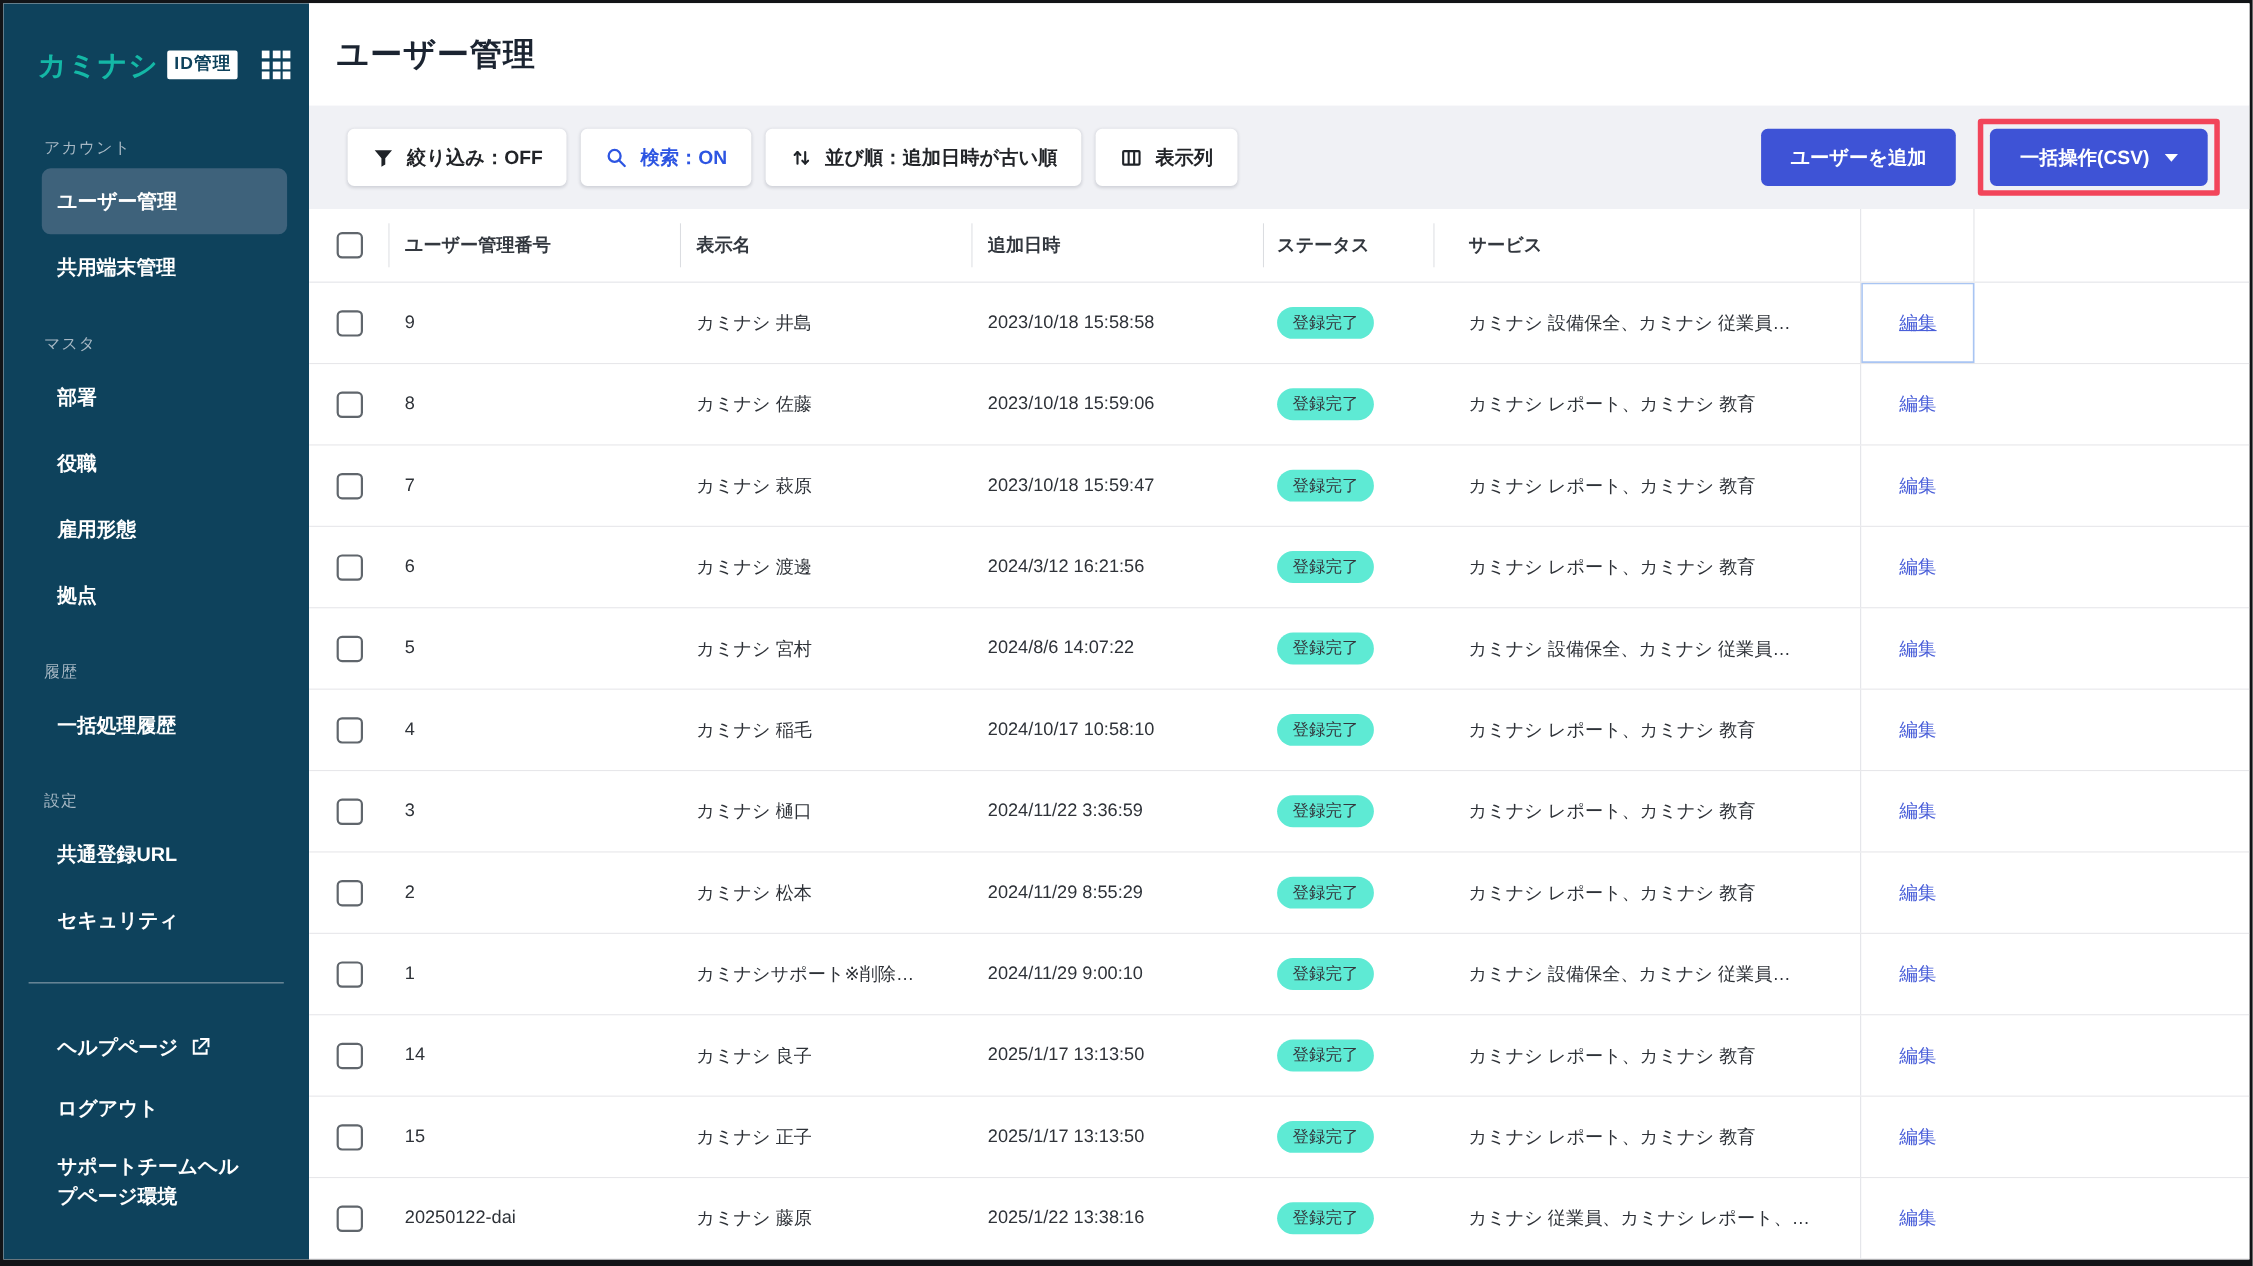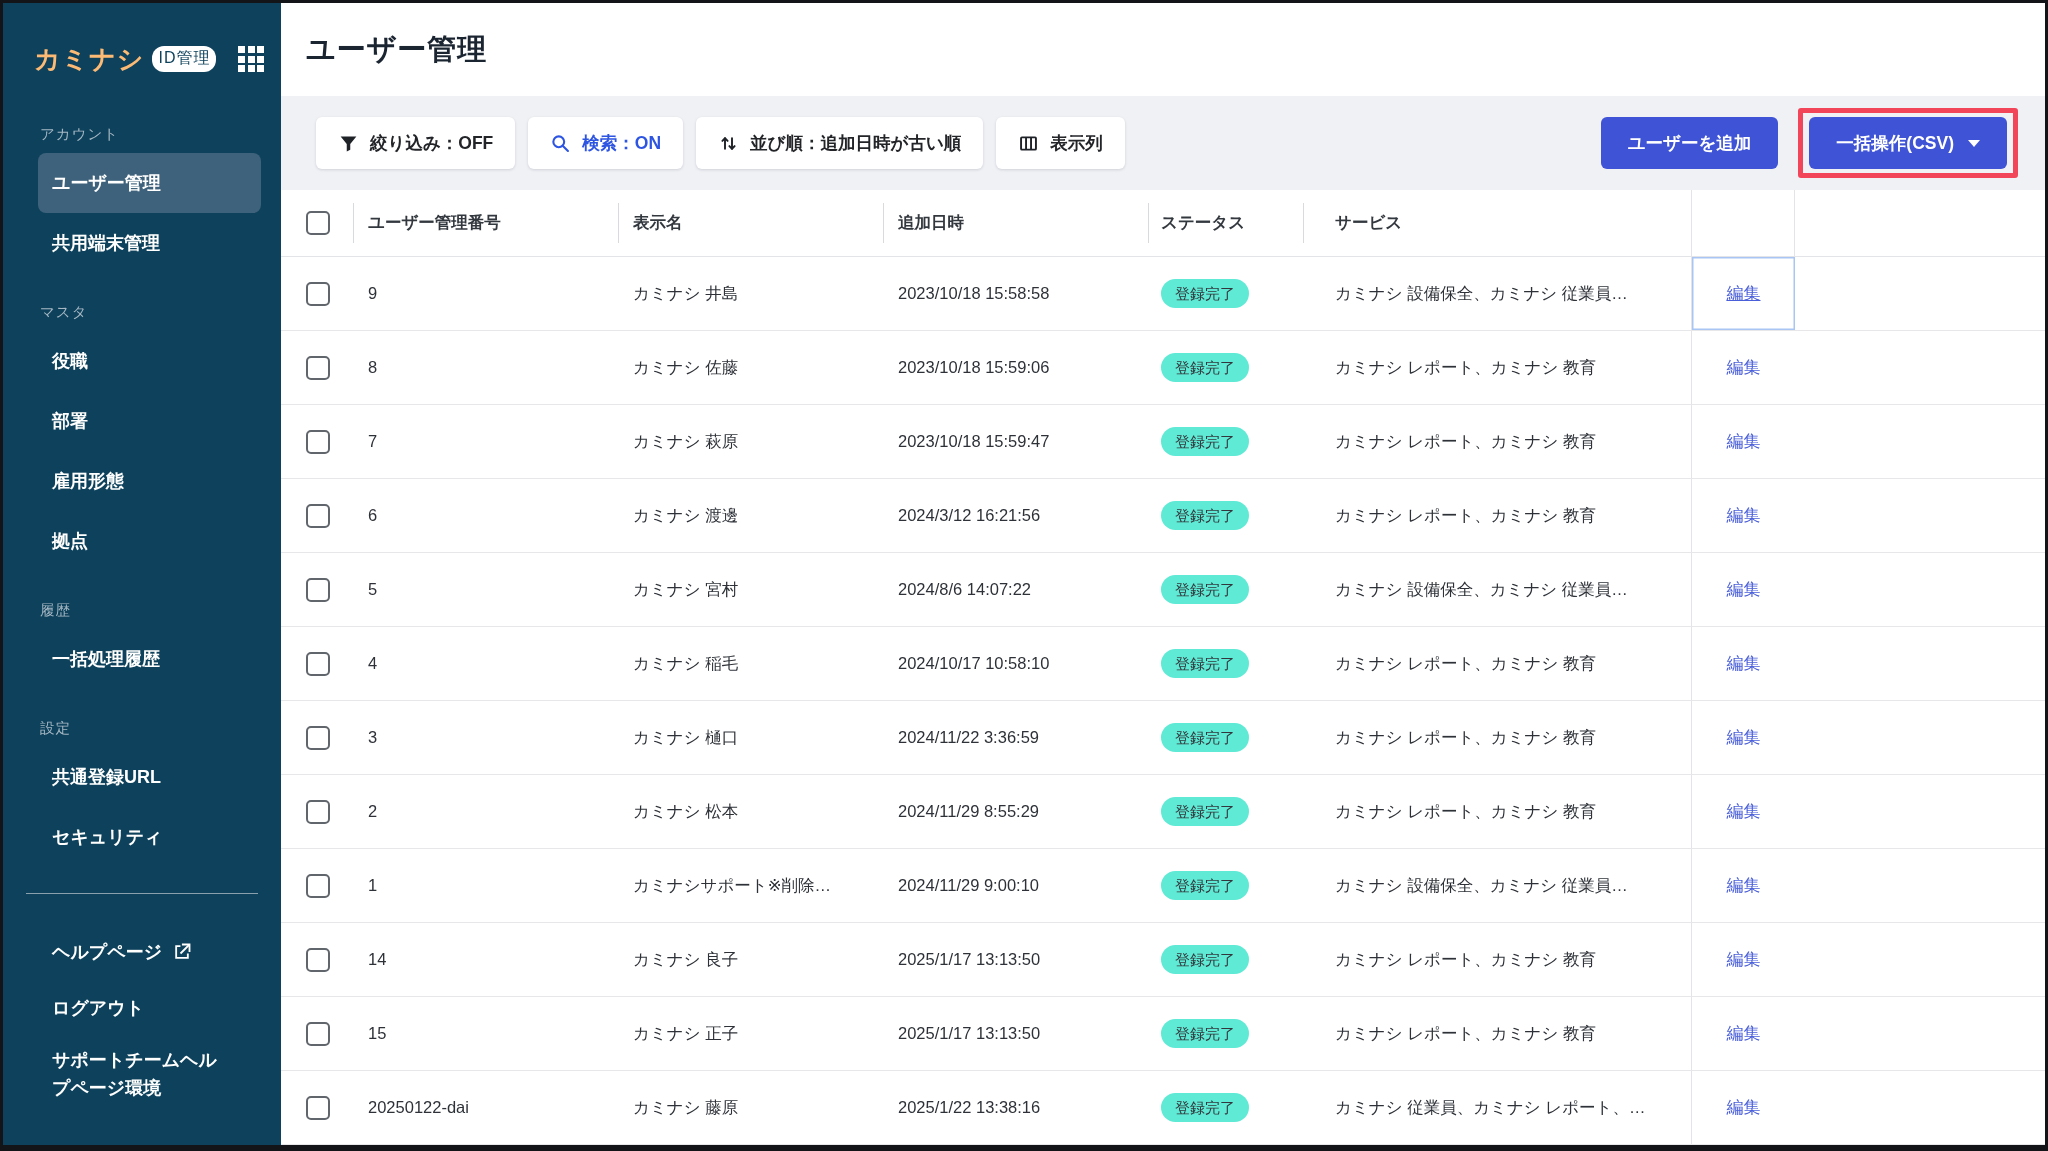--- a/index.html
+++ b/index.html
@@ -4,22 +4,22 @@
 <style>
   * { margin:0; padding:0; box-sizing:border-box; }
   html,body { width:2048px; height:1151px; overflow:hidden; }
   body { font-family:"Liberation Sans","DejaVu Sans",sans-serif; background:#fff; }
 
   .screen { position:relative; width:2048px; height:1151px; border:3px solid #121417; border-bottom-width:6px; display:flex; overflow:hidden; background:#fff; }
 
   
   .sidebar { width:278px; min-width:278px; height:100%; background:#0E425C; color:#fff; overflow:hidden; }
   .logo-row { height:112px; display:flex; align-items:center; padding-left:31px; }
-  .logo-text { font-size:26px; font-weight:800; letter-spacing:1px; color:#fdba74; }
-  .logo-badge { margin-left:8px; background:#fff; color:#0E425C; font-size:16px; font-weight:400; padding:2px 6px 3px; border-radius:12px; letter-spacing:1px; }
+  .logo-text { font-size:26px; font-weight:800; letter-spacing:1px; color:#14b8a6; }
+  .logo-badge { margin-left:8px; background:#fff; color:#0E425C; font-size:16px; font-weight:700; padding:2px 6px 3px; border-radius:2px; letter-spacing:1px; }
   .apps-icon { margin-left:22px; width:26px; height:26px; display:grid; grid-template-columns:repeat(3,7px); grid-template-rows:repeat(3,7px); gap:2.5px; cursor:pointer; }
   .apps-icon span { background:#fff; width:7px; height:7px; }
   .section-label { height:38px; display:flex; align-items:center; padding-left:37px; font-size:14.5px; color:#A7B8C4; letter-spacing:1px; }
   .section-label.gap { margin-top:20px; }
   .side-item { height:60px; margin:0 20px 0 35px; padding-left:14px; display:flex; align-items:center; font-size:18px; font-weight:700; border-radius:8px; color:#fff; cursor:pointer; }
   .side-item.active { background:#3E627B; }
   .side-divider { height:1px; background:#8BA0AD; margin:26px 23px 0 23px; }
   .side-footer { margin-top:30px; }
   .side-footer .side-item { height:56px; }
   .side-item .ext-icon { margin-left:10px; display:inline-flex; }
@@ -85,22 +85,22 @@
           <span></span>
           <span></span>
       </span>
     </div>
 
     <div class="section-label">アカウント</div>
     <div class="side-item active">ユーザー管理</div>
     <div class="side-item">共用端末管理</div>
 
     <div class="section-label gap">マスタ</div>
+    <div class="side-item">部署</div>
     <div class="side-item">役職</div>
-    <div class="side-item">部署</div>
     <div class="side-item">雇用形態</div>
     <div class="side-item">拠点</div>
 
     <div class="section-label gap">履歴</div>
     <div class="side-item">一括処理履歴</div>
 
     <div class="section-label gap">設定</div>
     <div class="side-item">共通登録URL</div>
     <div class="side-item">セキュリティ</div>
 

